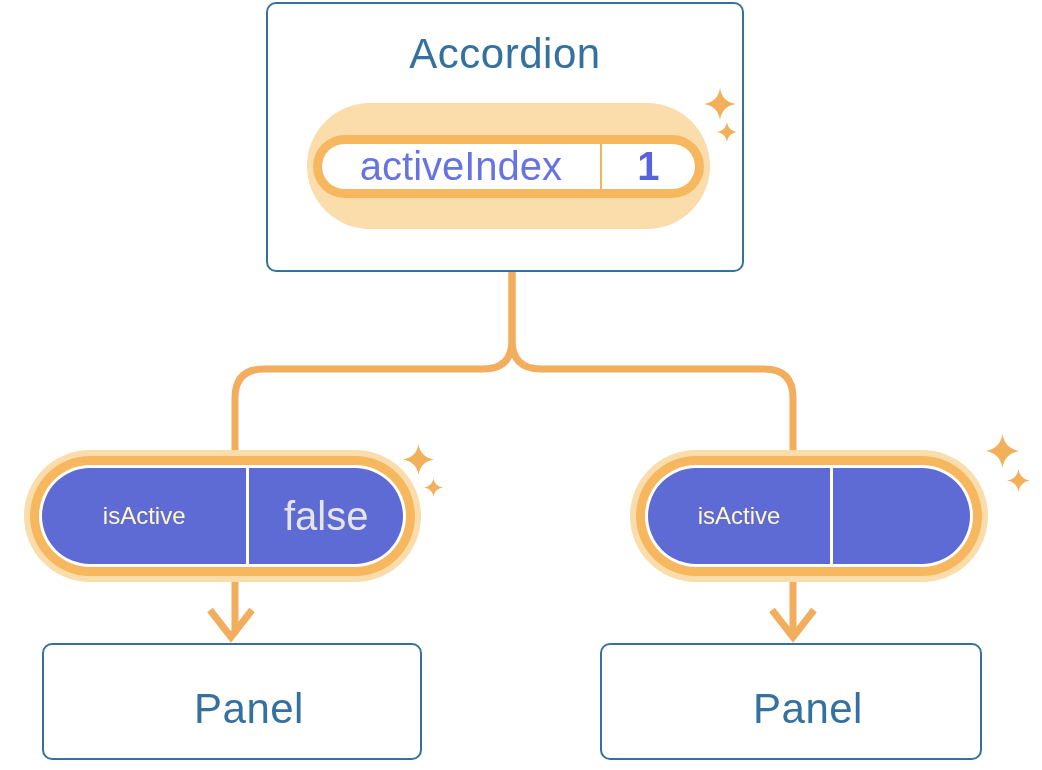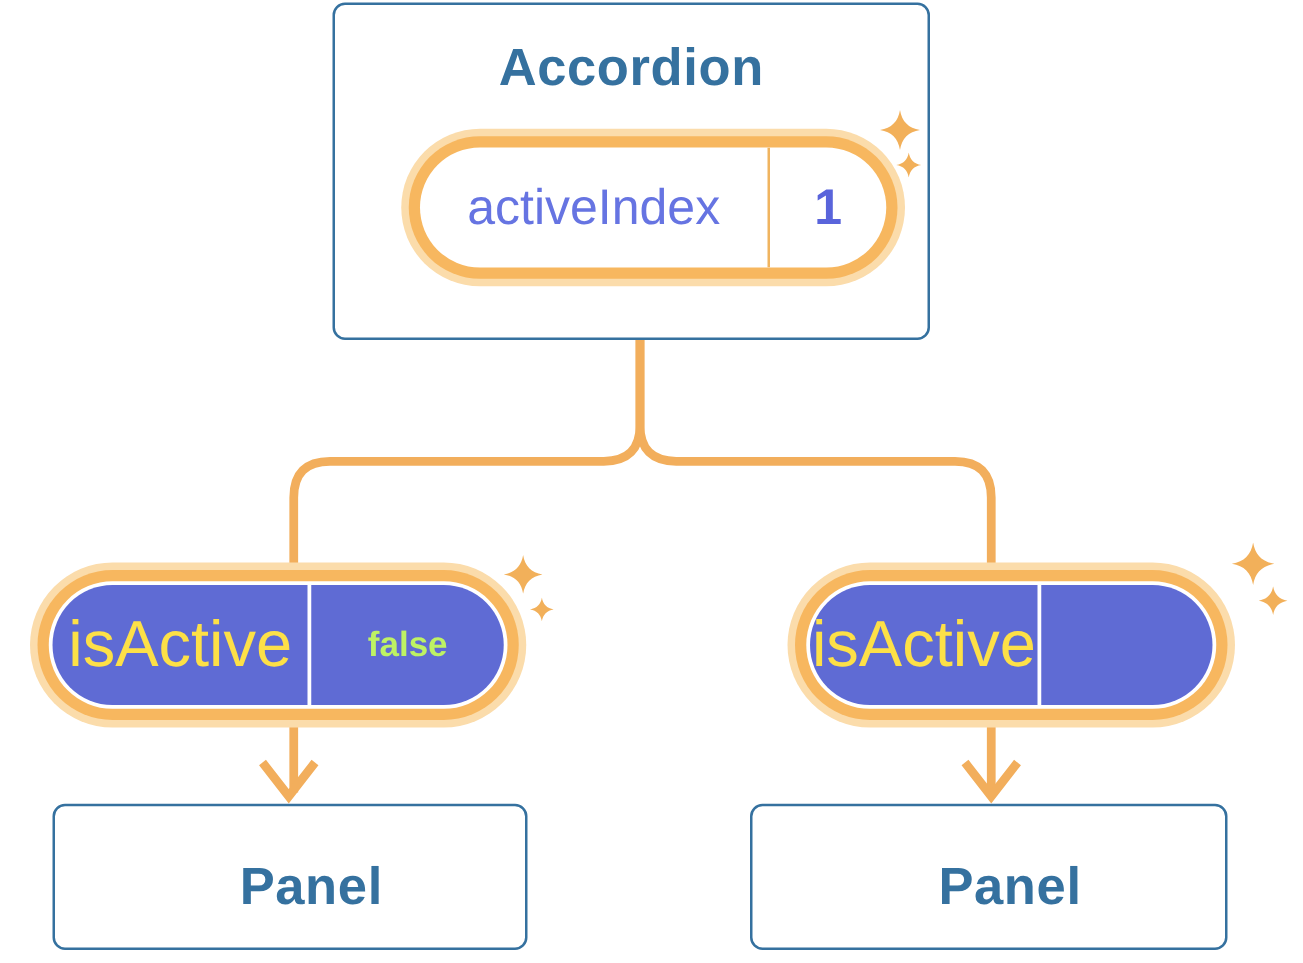--- a/index.html
+++ b/index.html
@@ -13,21 +13,21 @@
   
   .card {
     position:absolute; box-sizing:border-box;
     background:#FFFFFF;
     border:2.5px solid #35719F;
     border-radius:10px;
     z-index:2;
   }
   #accordion-card { left:266px; top:2px; width:478px; height:270px; }
   .card-title {
-    color:#35719F; font-size:42px; font-weight:700; letter-spacing:0.5px;
+    color:#35719F; font-size:42px; font-weight:400; letter-spacing:0.5px;
     text-align:center;
   }
   #accordion-card .card-title { position:absolute; top:26px; left:0; right:0; }
 
   .panel-card { display:flex; align-items:center; justify-content:center;padding-left:34px; }
   .panel-card .card-title { padding-top:14px; }
   #panel-left  { left:42px;  top:643px; width:380px; height:117px; }
   #panel-right { left:600px; top:643px; width:382px; height:117px; }
 
   
@@ -40,32 +40,32 @@
   .pill-core-white {
     flex:1; background:#FFFFFF; border-radius:999px;
     display:flex; align-items:stretch; overflow:hidden;
   }
   .pill-gap { flex:1; background:#FFFFFF; border-radius:999px; padding:3px; display:flex; }
   .pill-core-purple {
     flex:1; background:#5F6BD4; border-radius:999px;
     display:flex; align-items:stretch; overflow:hidden;
   }
 
-  #state-pill      { left:321px; top:103px; width:403px; height:126px; }
+  #state-pill      { left:307px; top:103px; width:403px; height:126px;align-items:center; }
   #prop-pill-left  { left:24px;  top:450px; width:397px; height:132px; }
   #prop-pill-right { left:630px; top:450px; width:358px; height:132px; }
 
   .seg { display:flex; align-items:center; justify-content:center; }
   .state-label   { flex:0 0 74.5%; color:#6674E2; font-size:40px; }
   .state-divider { width:2px; background:#F0B45F; }
   .state-value   { flex:1; color:#5964DB; font-size:40px; font-weight:700; }
 
-  .prop-label   { flex:0 0 56.6%; color:#fde047; font-size:52px; }
+  .prop-label   { flex:0 0 56.6%; color:#fef9c3; font-size:24px; }
   .prop-divider { width:3px; background:#FFFFFF; }
-  .prop-value   { flex:1; color:#bef264; font-size:28px; font-weight:700; }
+  .prop-value   { flex:1; color:#e5e5e5; font-size:40px; font-weight:400; }
 
   
   #connector-svg { position:absolute; left:0; top:0; z-index:1; }
   .sparkle { position:absolute; z-index:3; }
 </style>
 </head>
 <body>
 
 <svg id="connector-svg" width="1042" height="770" viewBox="0 0 1042 770">
   <g stroke="#F2AE5C" stroke-width="7" fill="none">

